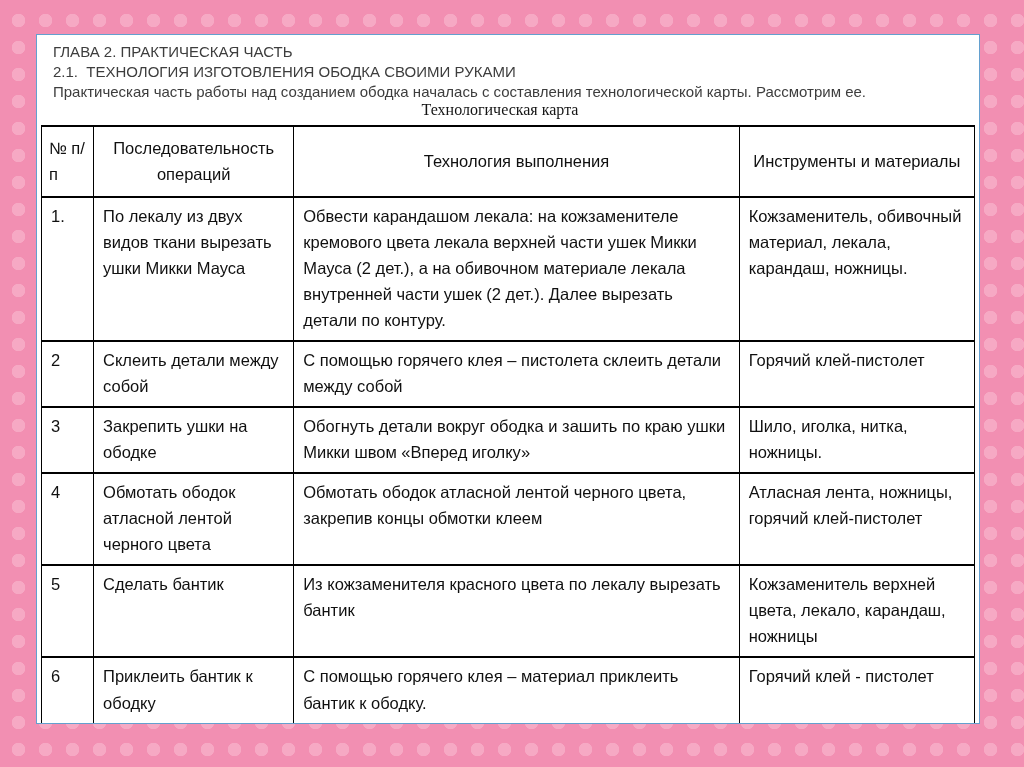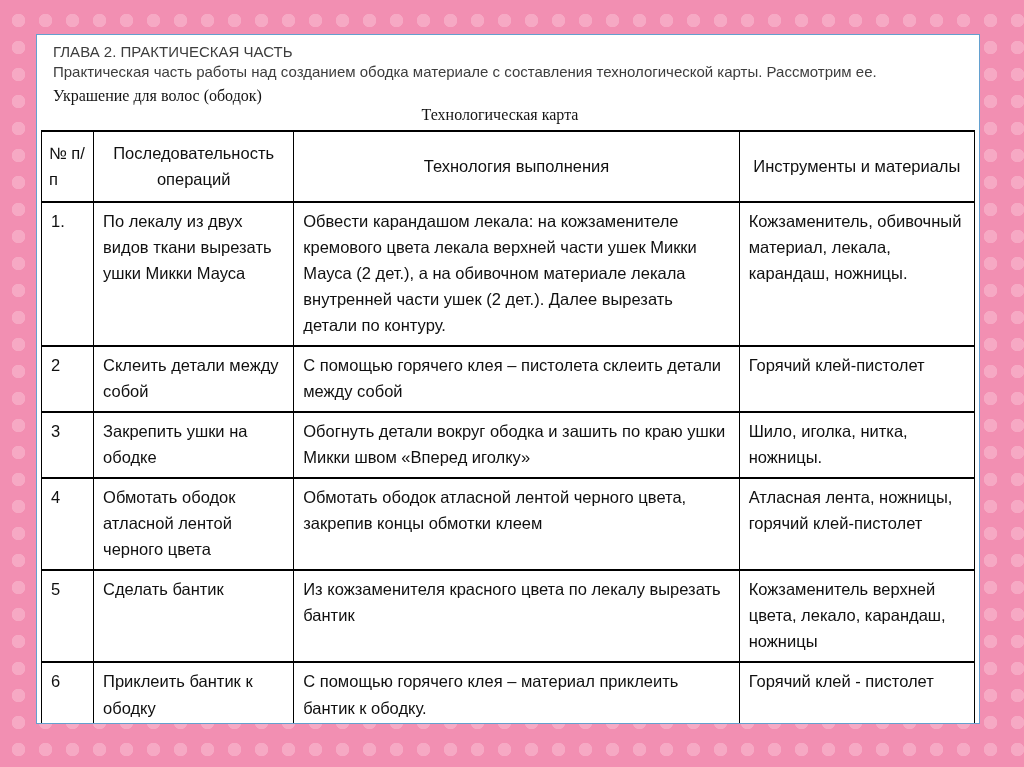--- a/index.html
+++ b/index.html
@@ -102,22 +102,22 @@
   col.c-tool { width: 235px; }
 </style>
 </head>
 <body>
 
 <div class="slide">
   <div class="panel">
 
     <div class="panel-header">
       <div class="h-sans">ГЛАВА 2. ПРАКТИЧЕСКАЯ ЧАСТЬ</div>
-      <div class="h-sans">Практическая часть работы над созданием ободка материале с составления технологической карты. Рассмотрим ее.</div>
-      <div class="h-serif">Украшение для волос (ободок)</div>
+      <div class="h-sans">2.1.&nbsp; ТЕХНОЛОГИЯ ИЗГОТОВЛЕНИЯ ОБОДКА СВОИМИ РУКАМИ</div>
+      <div class="h-sans">Практическая часть работы над созданием ободка началась с составления технологической карты. Рассмотрим ее.</div>
       <div class="table-title">Технологическая карта</div>
     </div>
 
     <table class="tech-map">
       <colgroup>
         <col class="c-num">
           <col class="c-op">
           <col class="c-tech">
           <col class="c-tool">
       </colgroup>

